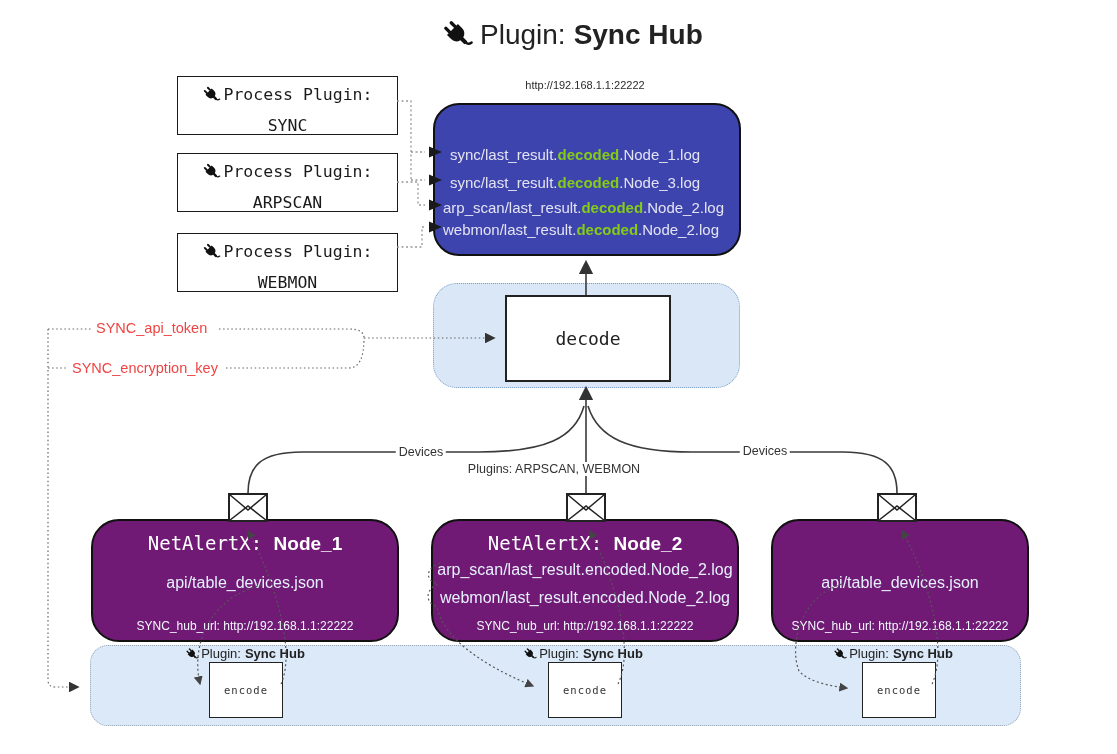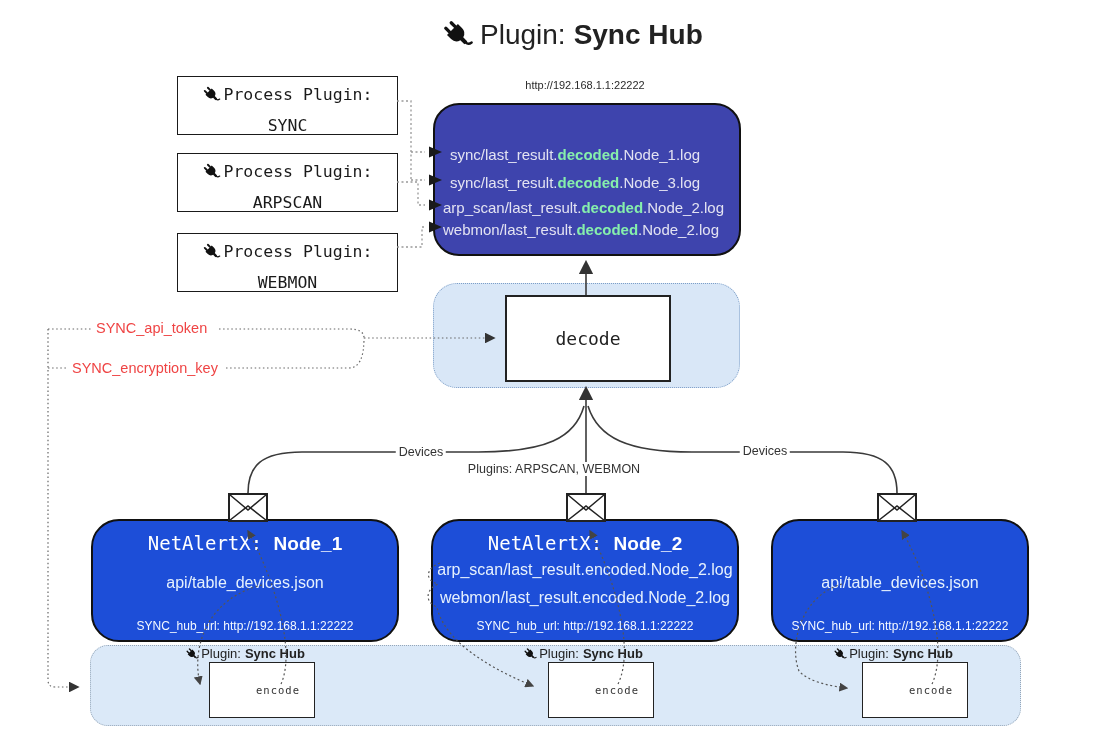--- a/index.html
+++ b/index.html
@@ -23,51 +23,51 @@
   .pbox .row1{display:flex;align-items:center;font-size:16.5px;margin-top:9px;}
   .pbox .plug{width:19px;height:19px;margin-right:2px;}
   .pbox .pname{font-size:16.5px;margin-top:12px;}
 
   
   .hub{left:433px;top:103px;width:304px;height:149px;background:#3e44ad;
        border:2px solid #111;border-radius:26px;color:#fff;}
   .hub-title{position:absolute;top:10px;left:0;right:0;text-align:center;font-size:20px;}
   .hub-title b{font-family:"Liberation Sans",sans-serif;}
   .hub-line{position:absolute;font-size:15px;color:#e3e3f2;white-space:nowrap;}
-  .hub-line b{color:#86efac;}
+  .hub-line b{color:#84cc16;}
   .hub-url{left:433px;top:79px;width:304px;text-align:center;font-size:11px;color:#2b2b2b;}
 
   
   .decode-panel{left:433px;top:283px;width:307px;height:105px;background:#d9e7f7;
         border:1.6px dotted #7d9ec7;border-radius:24px;box-sizing:border-box;}
   .decode-box{left:505px;top:295px;width:162px;height:83px;background:#fff;border:2px solid #222;
         display:flex;align-items:center;justify-content:center;font-size:18px;color:#222;}
 
   
   .keylab{font-size:14.5px;color:#ef4444;background:#fff;padding:0 3px;white-space:nowrap;}
 
   
   .edgelab{font-size:12.5px;color:#333;background:#fff;padding:0 3px;white-space:nowrap;
            transform:translateX(-50%);}
 
   
-  .node{top:519px;height:119px;background:#1d4ed8;border:2.4px solid #111;border-radius:28px;color:#fff;}
+  .node{top:519px;height:119px;background:#701a75;border:2.4px solid #111;border-radius:28px;color:#fff;}
   .node-title{position:absolute;top:11px;left:0;right:0;text-align:center;font-size:19px;white-space:nowrap;}
   .node-title b{font-family:"Liberation Sans",sans-serif;}
   .node-line{position:absolute;left:0;right:0;text-align:center;font-size:16px;color:#e6f1fd;white-space:nowrap;}
   .node-footer{position:absolute;bottom:7px;left:0;right:0;text-align:center;font-size:12px;color:#f4f9ff;white-space:nowrap;}
 
   
   .bottom-panel{left:90px;top:645px;width:931px;height:81px;background:#dbe9f8;
         border:1.6px dotted #95a6b8;border-radius:18px;box-sizing:border-box;}
   .enc-label{display:flex;align-items:center;font-size:13px;color:#222;transform:translateX(-50%);white-space:nowrap;}
   .enc-label .plug{width:14px;height:14px;margin-right:2px;}
   .enc-label b{margin-left:4px;}
   .encode-box{width:72px;height:54px;background:#fff;border:1.8px solid #222;
-        display:flex;align-items:center;justify-content:center;font-size:10.5px;color:#333;letter-spacing:1px;padding-left:32px;}
+        display:flex;align-items:center;justify-content:center;font-size:10.5px;color:#333;letter-spacing:1px;}
 </style>
 </head>
 <body>
 
 <div class="layer" id="boxes">
 
   <div class="abs pbox" style="top:76px;">
     <div class="row1 mono">
       <svg class="plug">
           <use href="#plug"></use>

